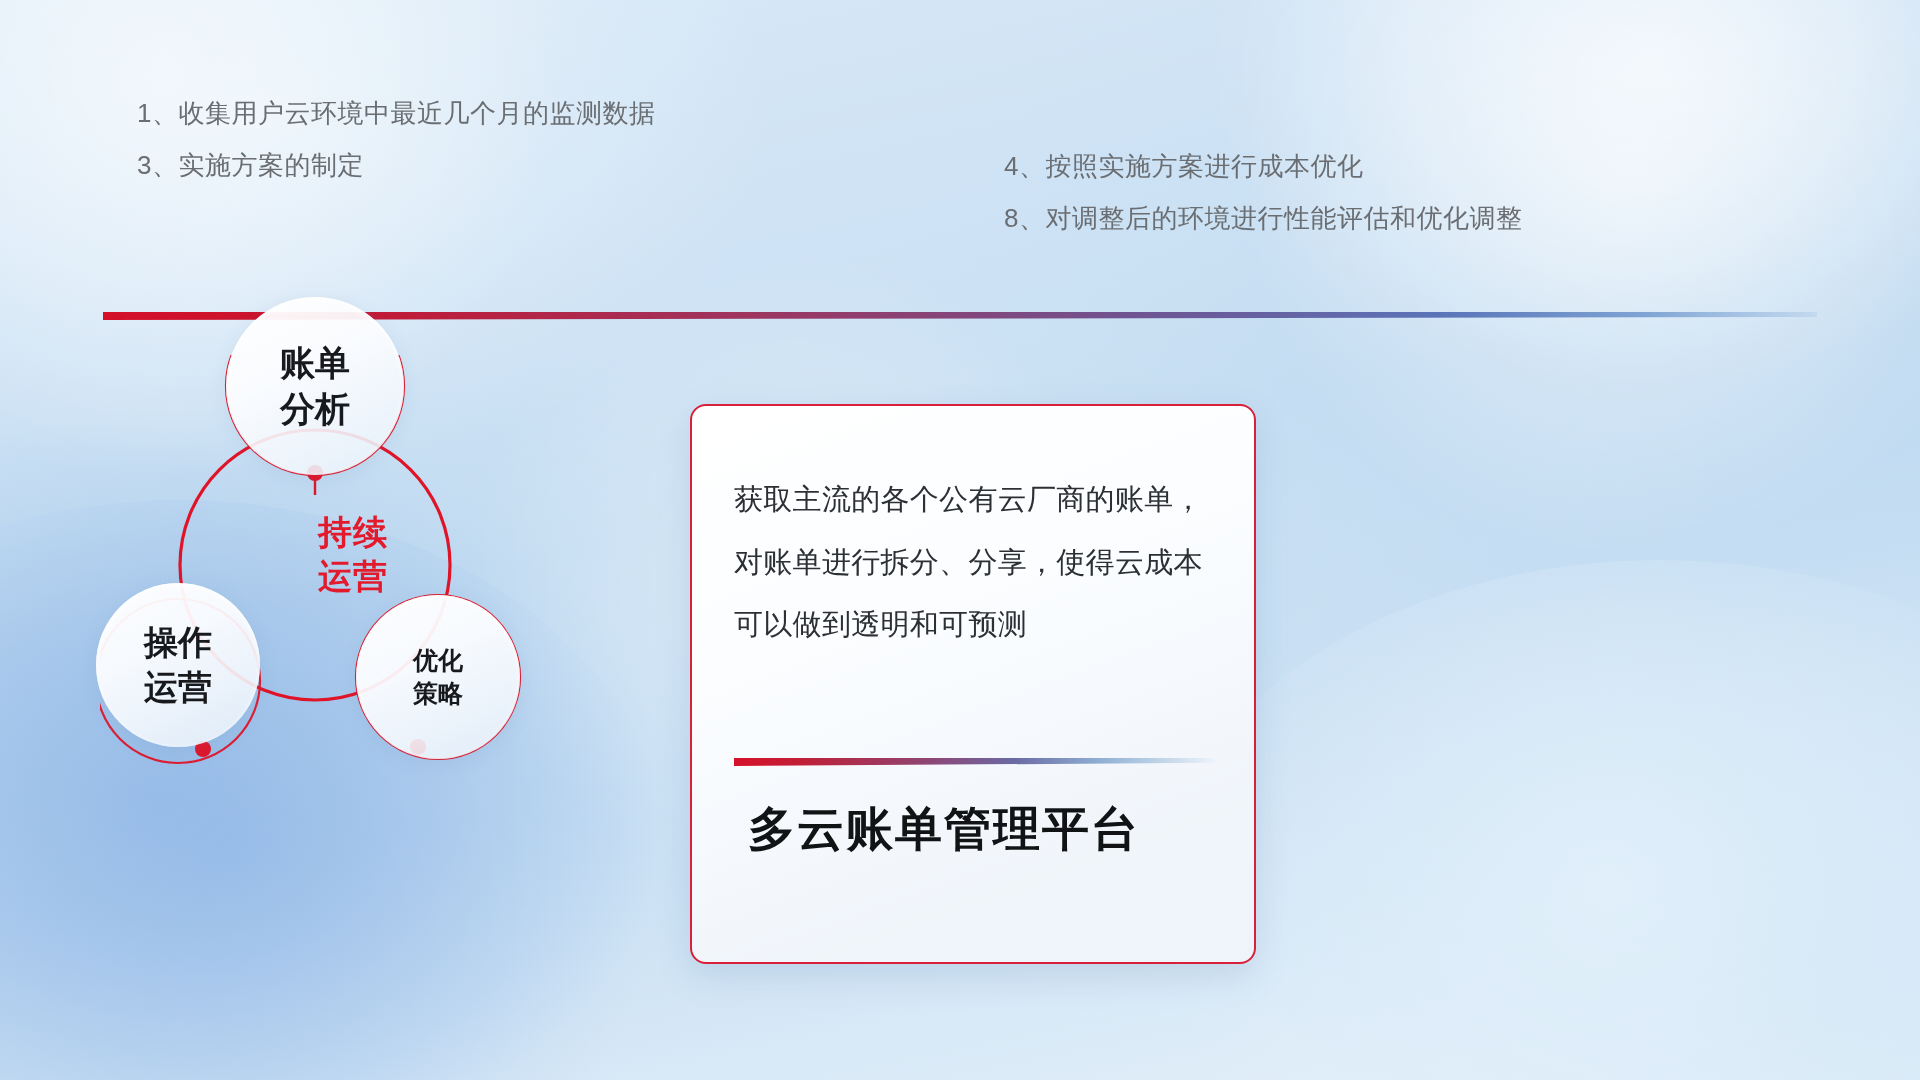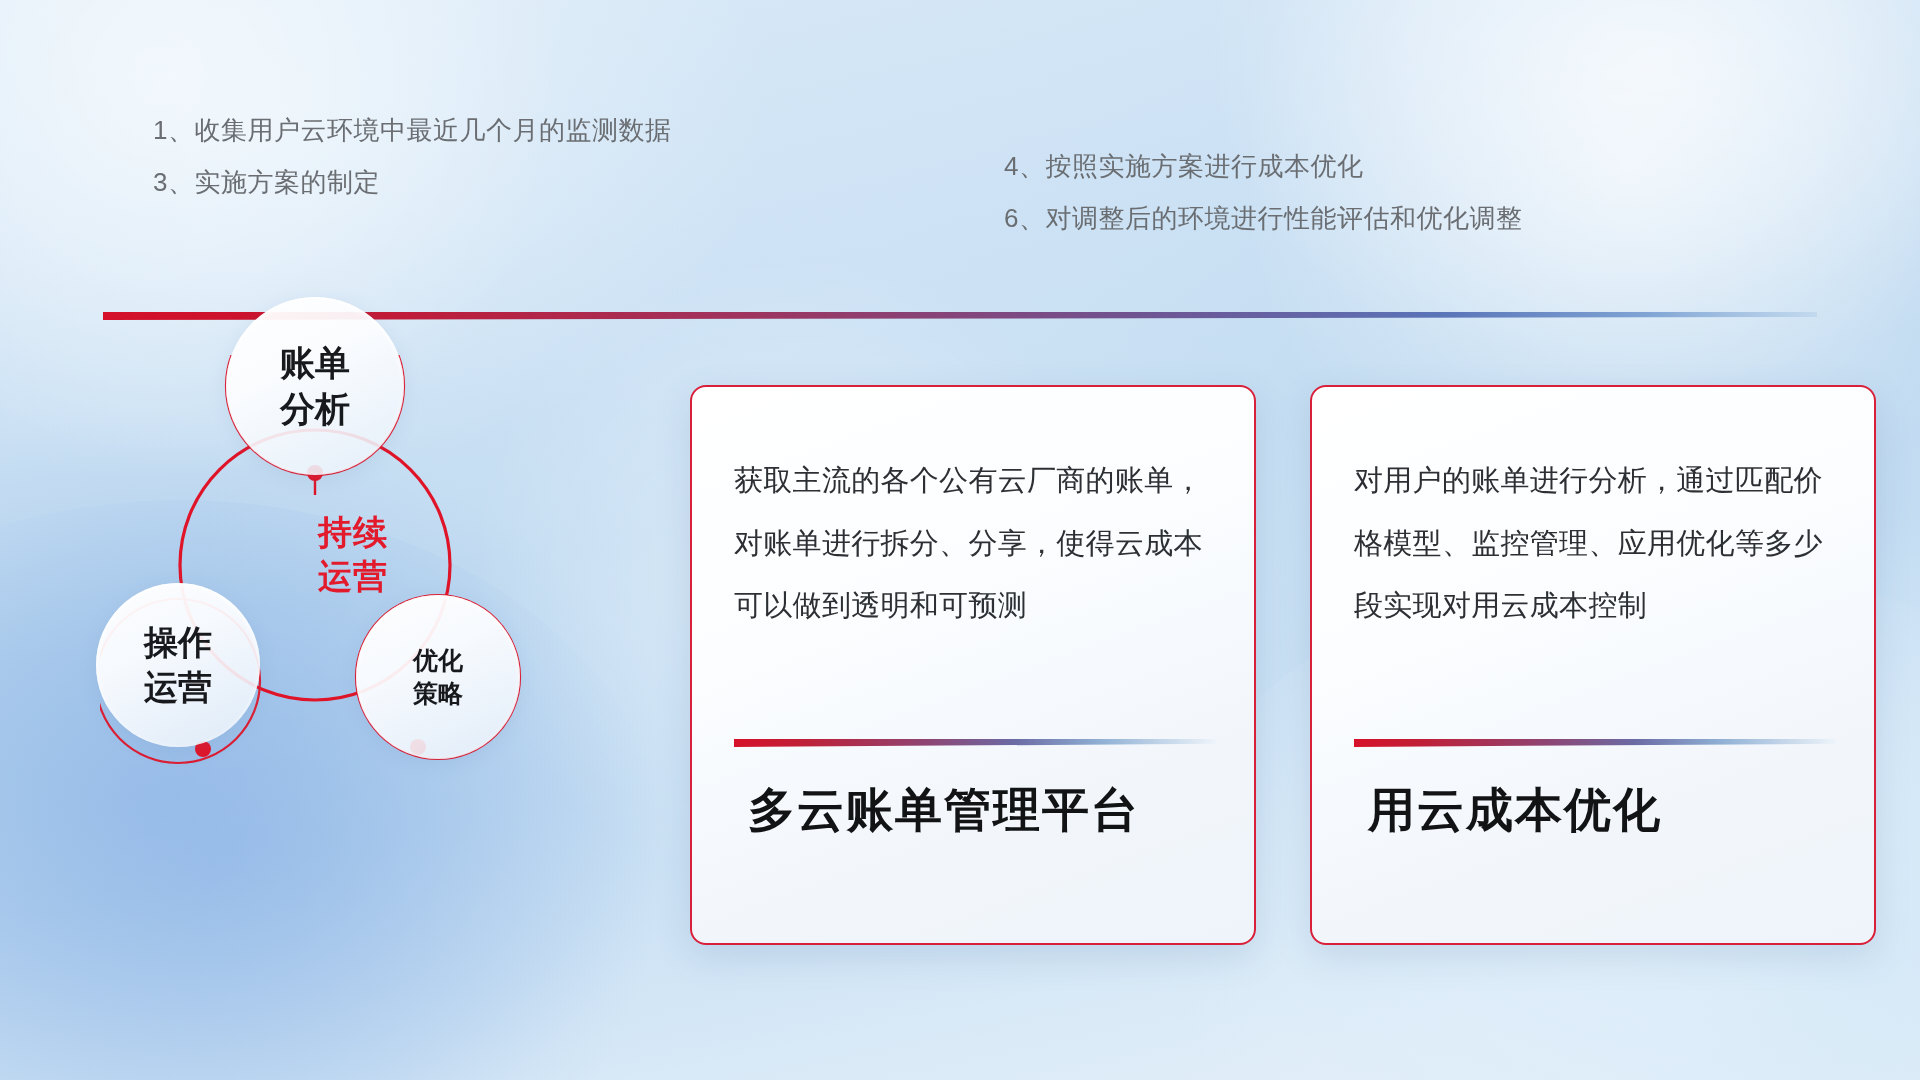--- a/index.html
+++ b/index.html
@@ -28,21 +28,21 @@
   .b3{left:-320px;top:500px;width:1000px;height:780px;
       background:radial-gradient(circle at 55% 45%, rgba(126,170,226,0.42), rgba(126,170,226,0) 62%);}
   .b4{left:1150px;top:560px;width:1020px;height:720px;
       background:radial-gradient(circle at 45% 45%, rgba(226,240,250,0.85), rgba(226,240,250,0) 66%);}
   .b5{left:430px;top:260px;width:720px;height:620px;
       background:radial-gradient(circle at 50% 50%, rgba(255,255,255,0.30), rgba(255,255,255,0) 68%);}
 
   
   .list{position:absolute;color:#6a6e72;font-size:26px;line-height:1;}
   .list .row{white-space:nowrap;margin-bottom:26px;letter-spacing:0.5px;}
-  #list-left{left:153px;top:100px;margin-top:17px;}
+  #list-left{left:137px;top:100px;}
   #list-right{left:1004px;top:153px;}
 
   
   #divider{
     position:absolute;left:103px;top:312px;width:1714px;height:8px;
     background:linear-gradient(90deg,#d4102a 0%,#c8152f 12%,#9d3560 38%,#6f5391 60%,#5a74b8 78%,#7fa4d4 90%,rgba(150,185,220,0.25) 100%);
     clip-path:polygon(0 0,100% 0,100% 62%,0 100%);
   }
 
   
@@ -59,21 +59,21 @@
   #bubble-left{left:-4px;top:228px;width:164px;height:164px;font-size:34px;line-height:1.32;text-align:right;}
   #bubble-right{left:256px;top:240px;width:164px;height:164px;font-size:25px;line-height:1.32;}
   #venn-center{
     position:absolute;left:158px;top:120px;width:190px;height:160px;
     display:flex;align-items:center;justify-content:center;text-align:center;
     color:#e21a2b;font-weight:bold;font-size:34px;line-height:1.28;letter-spacing:1px;
   }
 
   
   .card{
-    position:absolute;top:385px;width:566px;height:560px;
+    position:absolute;top:404px;width:566px;height:560px;
     border:2px solid #d9203a;border-radius:16px;
     background:linear-gradient(160deg,#ffffff 0%,#fbfdff 38%,#f2f6fb 72%,#eef4fa 100%);
     box-shadow:0 12px 34px rgba(80,120,165,0.17);
     box-sizing:border-box;
     padding-left:44px;
   }
   #card-1{left:690px;}
   #card-2{left:1310px;}
   .card-body{
     position:absolute;left:42px;top:62px;right:30px;
@@ -102,21 +102,21 @@
   <div class="blob b4"></div>
   <div class="blob b5"></div>
 
   <div class="list" id="list-left">
     <div class="row">1、收集用户云环境中最近几个月的监测数据</div>
     <div class="row">3、实施方案的制定</div>
   </div>
 
   <div class="list" id="list-right">
     <div class="row">4、按照实施方案进行成本优化</div>
-    <div class="row">6、对调整后的环境进行性能评估和优化调整</div>
+    <div class="row">8、对调整后的环境进行性能评估和优化调整</div>
   </div>
 
   <div id="divider"></div>
 
   <div id="venn">
 
     <svg width="540" height="600" viewBox="0 0 540 600">
       <circle cx="215" cy="210" r="135" fill="none" stroke="#e01428" stroke-width="3.2"></circle>
       <circle cx="215" cy="31" r="89" fill="none" stroke="#e01428" stroke-width="2.2" opacity="0.95"></circle>
       <circle cx="78" cy="326" r="82" fill="none" stroke="#e01428" stroke-width="2.2" opacity="0.95"></circle>
@@ -143,19 +143,14 @@
       <span><span>持续</span><br><span>运营</span></span>
     </div>
   </div>
 
   <div class="card" id="card-1">
     <div class="card-body">获取主流的各个公有云厂商的账单，对账单进行拆分、分享，使得云成本可以做到透明和可预测</div>
     <div class="card-rule"></div>
     <div class="card-title">多云账单管理平台</div>
   </div>
 
-  <div class="card" id="card-2">
-    <div class="card-body">对用户的账单进行分析，通过匹配价格模型、监控管理、应用优化等多少段实现对用云成本控制</div>
-    <div class="card-rule"></div>
-    <div class="card-title">用云成本优化</div>
-  </div>
 
 </div>
 
 </body></html>

